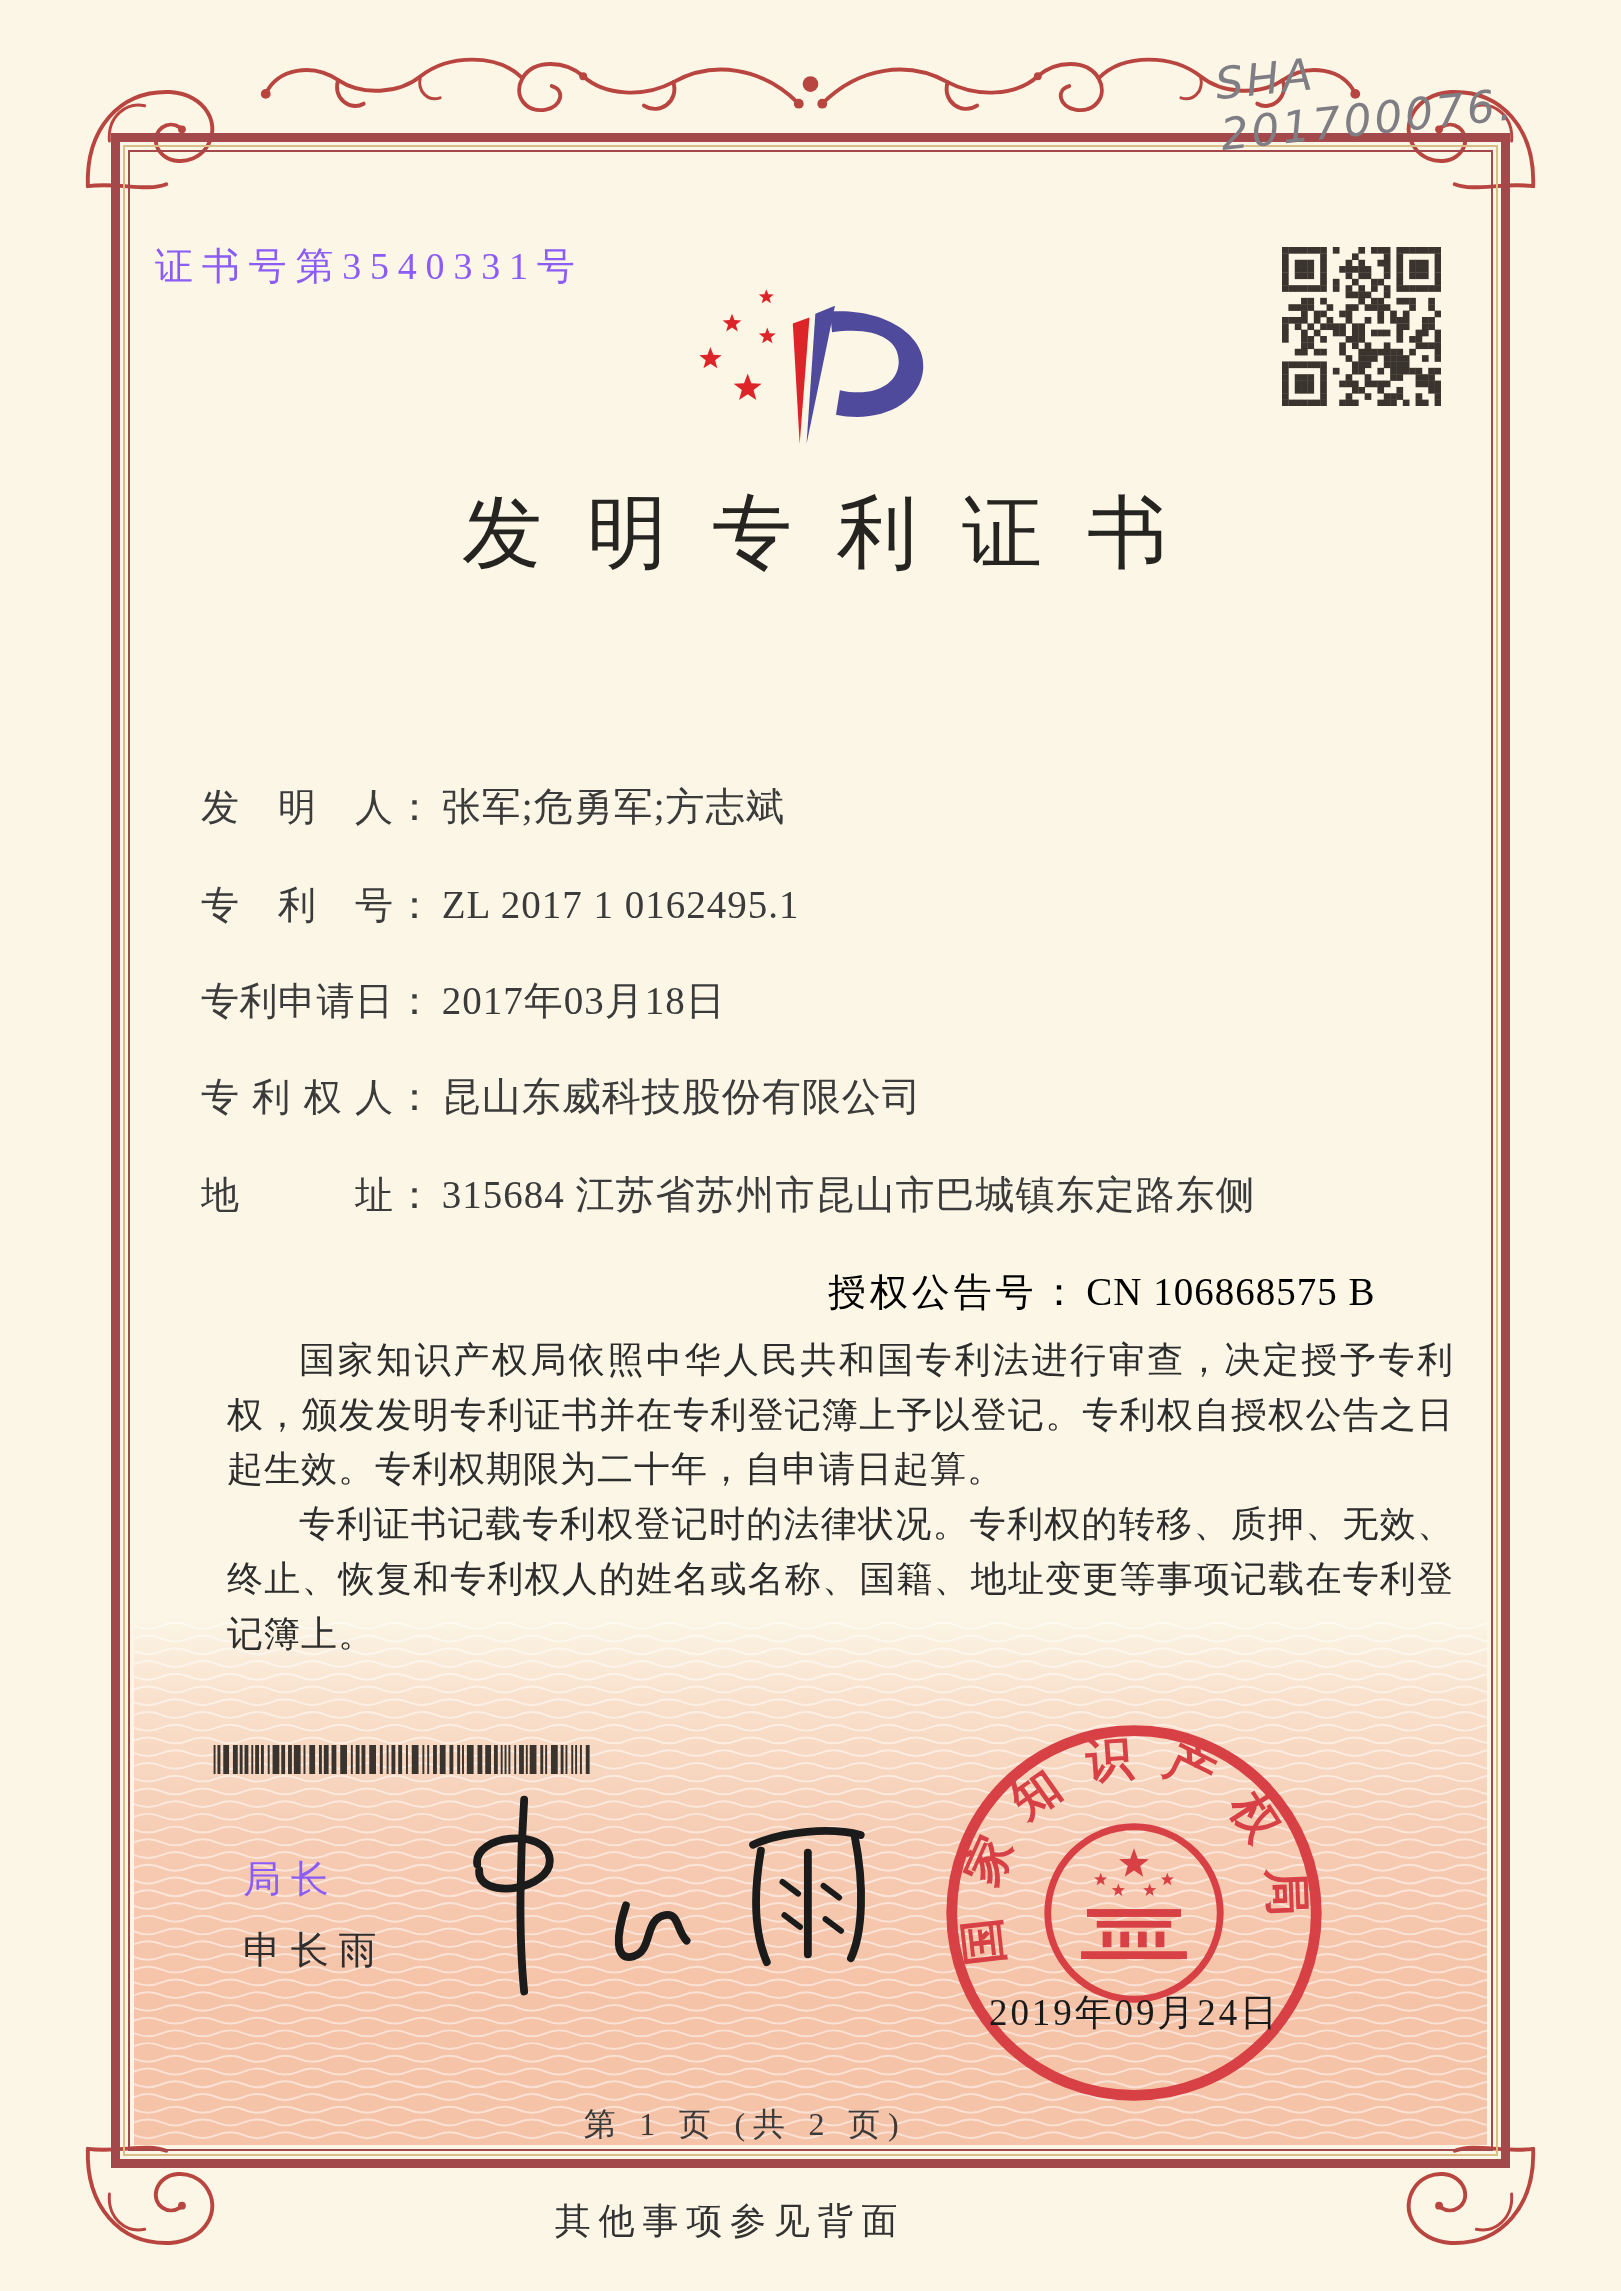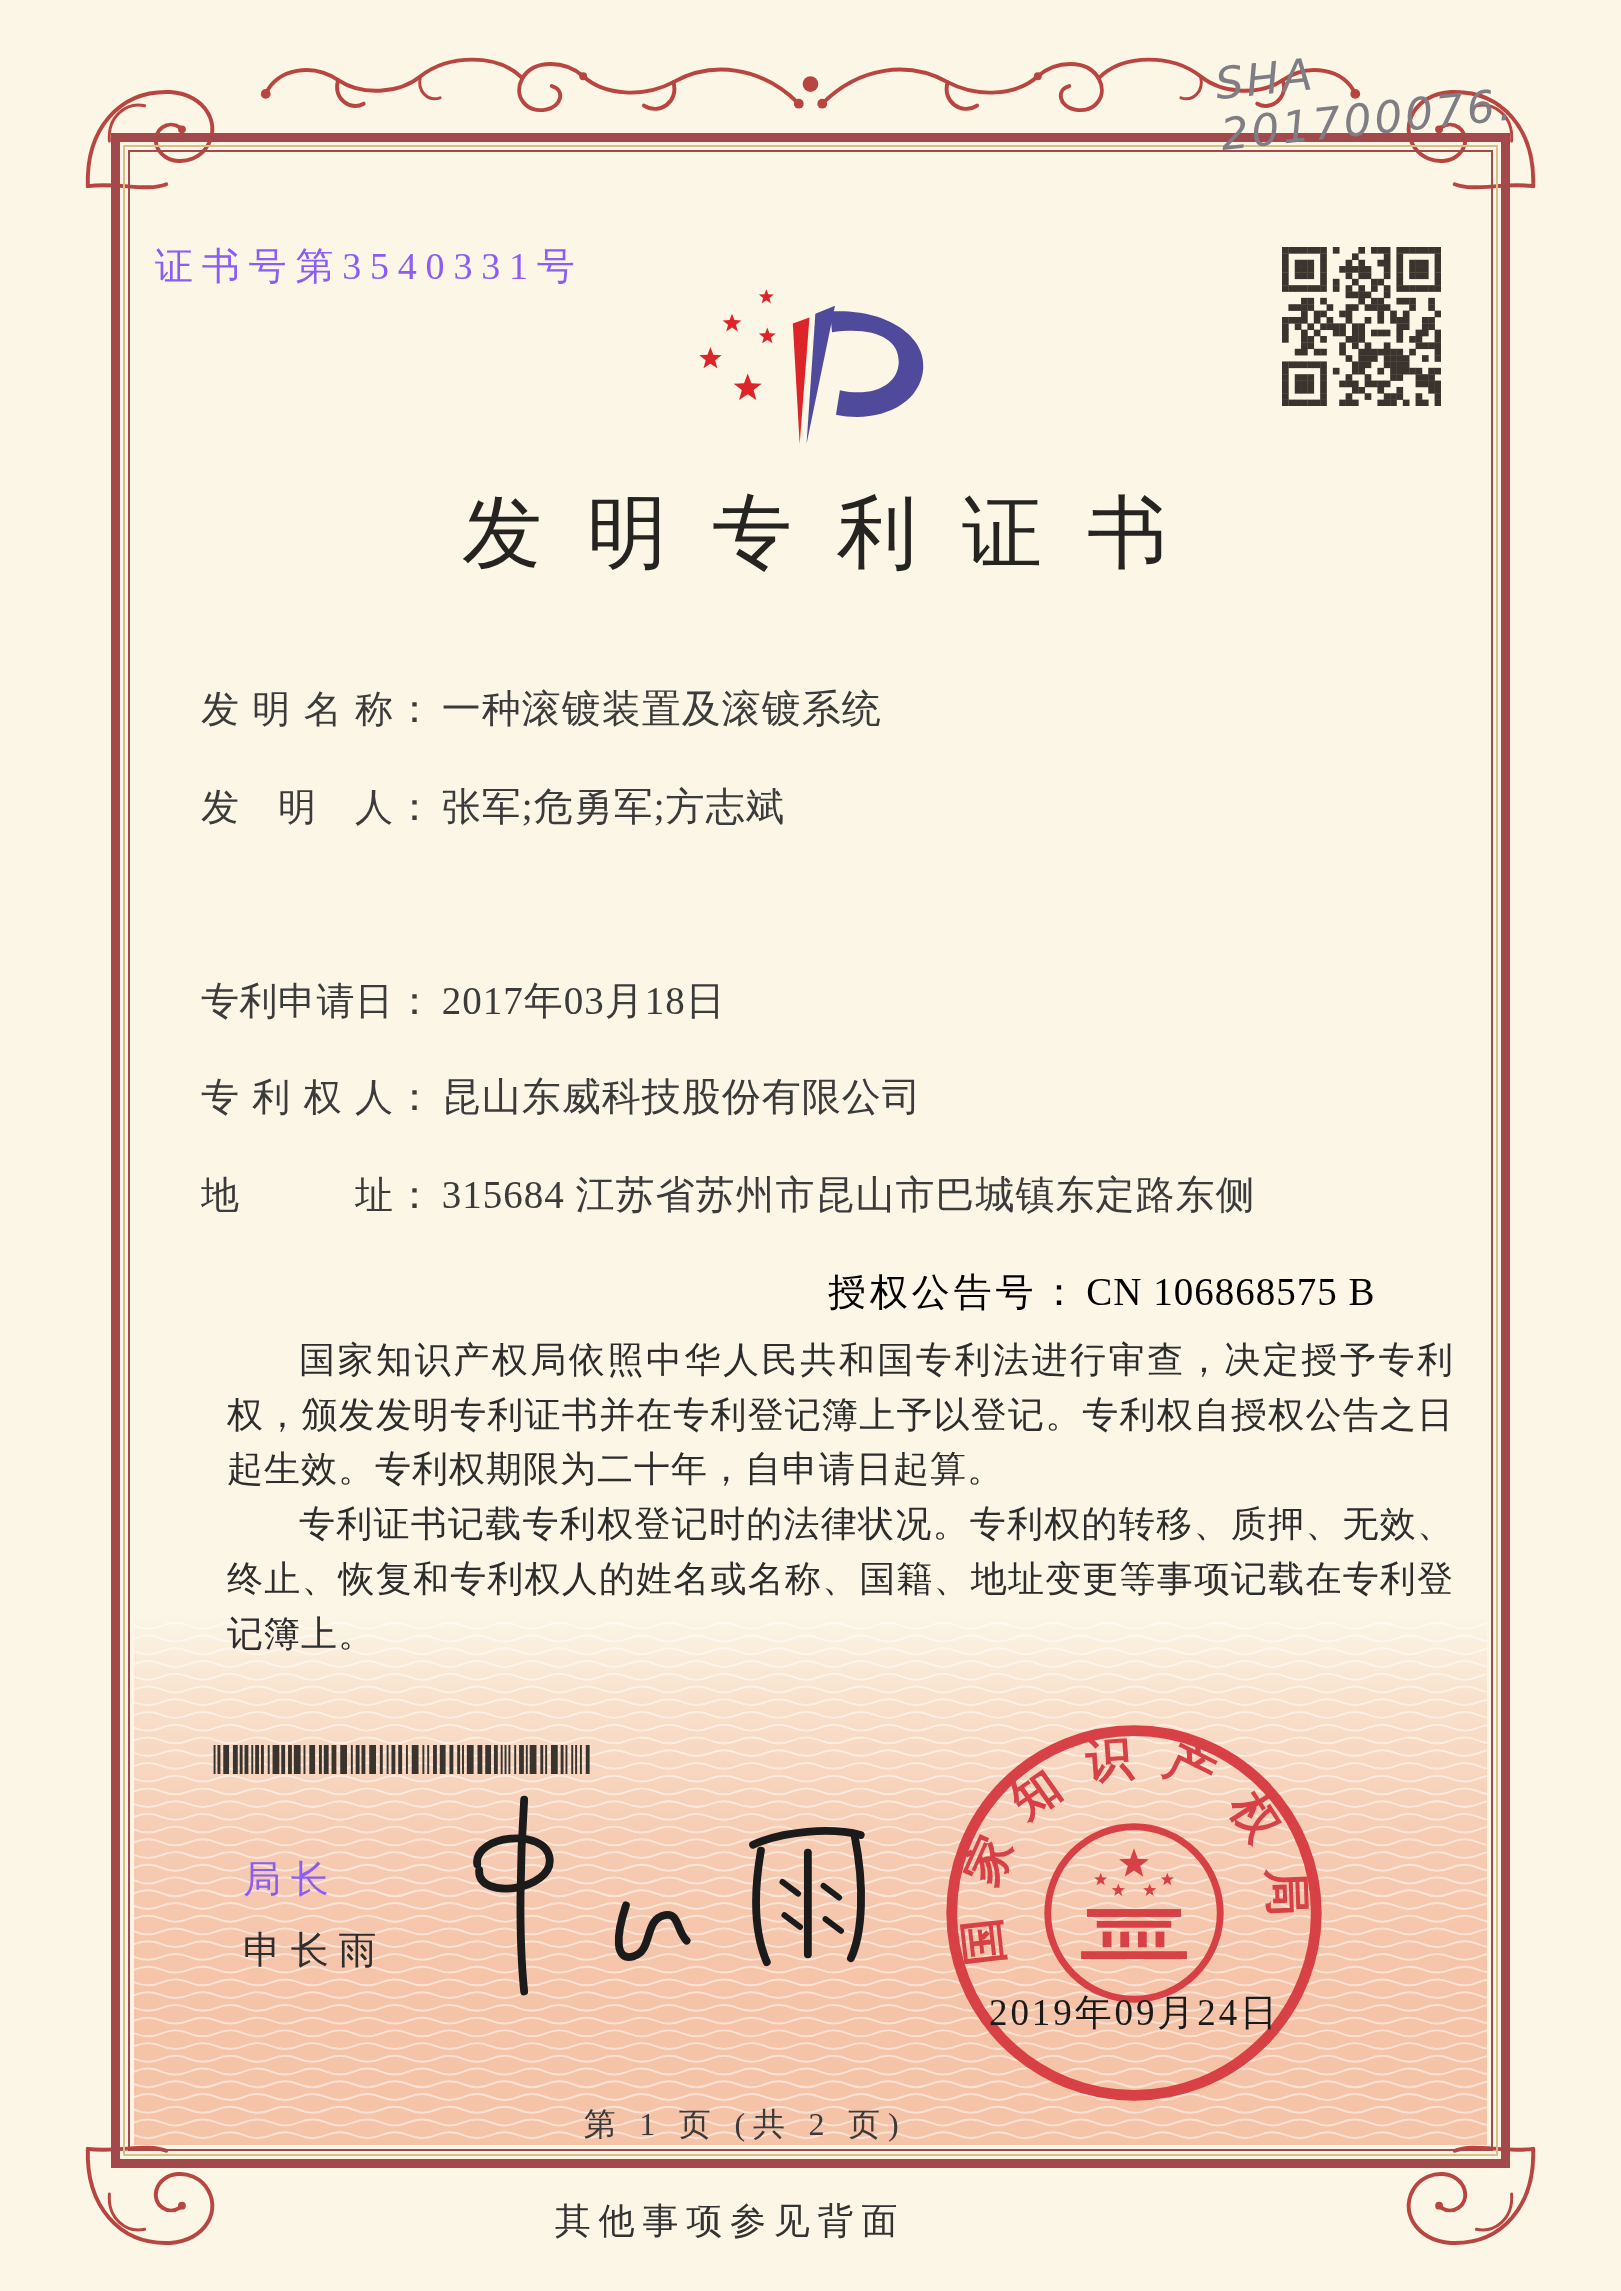--- a/index.html
+++ b/index.html
@@ -472,25 +472,25 @@
       <rect x="103.7" y="155.5" width="6.8" height="6.8"></rect>
       <rect x="110.2" y="155.5" width="6.8" height="6.8"></rect>
       <rect x="123.1" y="155.5" width="6.8" height="6.8"></rect>
       <rect x="136.1" y="155.5" width="6.8" height="6.8"></rect>
       <rect x="142.6" y="155.5" width="6.8" height="6.8"></rect>
       <rect x="155.5" y="155.5" width="6.8" height="6.8"></rect>
     </svg>
 
   <div class="title">发明专利证书</div>
 
-  <div class="frow r0">
-    <span class="flabel">发明名称</span><span class="colon">：</span><span class="fval">一种滚镀装置及滚镀系统</span>
-  </div>
   <div class="frow r1">
     <span class="flabel">发明人</span><span class="colon">：</span><span class="fval">张军;危勇军;方志斌</span>
+  </div>
+  <div class="frow r2">
+    <span class="flabel">专利号</span><span class="colon">：</span><span class="fval">ZL 2017 1 0162495.1</span>
   </div>
   <div class="frow r3">
     <span class="flabel">专利申请日</span><span class="colon">：</span><span class="fval">2017年03月18日</span>
   </div>
   <div class="frow r4">
     <span class="flabel">专利权人</span><span class="colon">：</span><span class="fval">昆山东威科技股份有限公司</span>
   </div>
   <div class="frow r5">
     <span class="flabel">地址</span><span class="colon">：</span><span class="fval">315684 江苏省苏州市昆山市巴城镇东定路东侧</span>
   </div>

